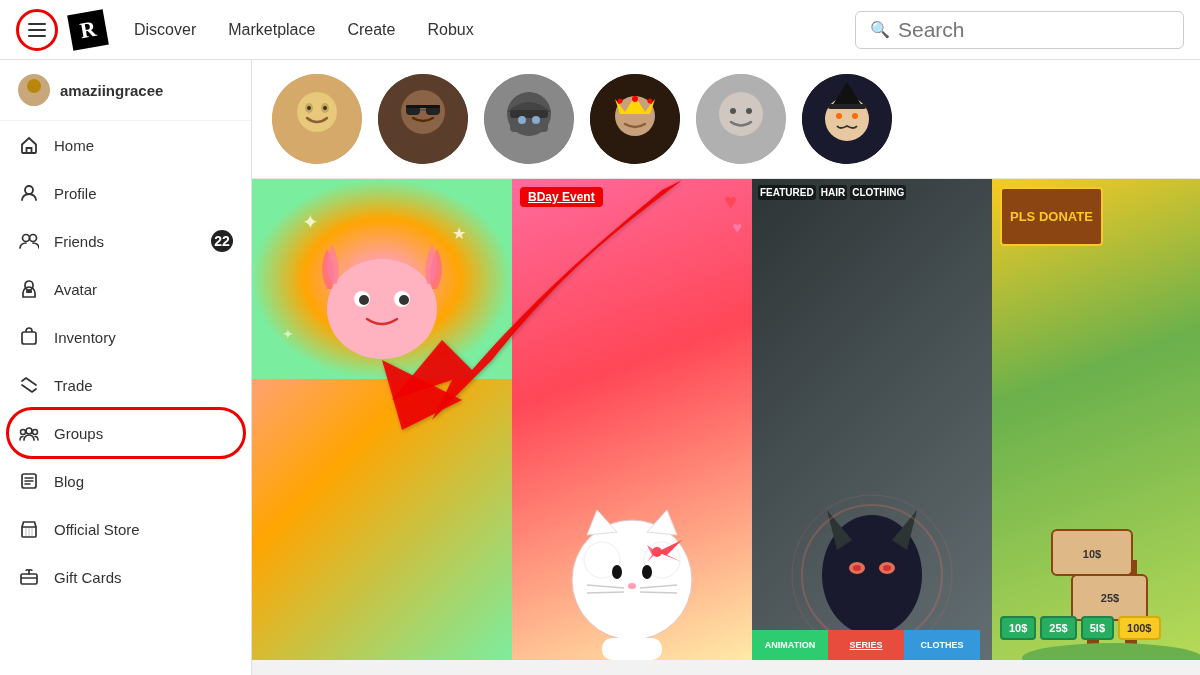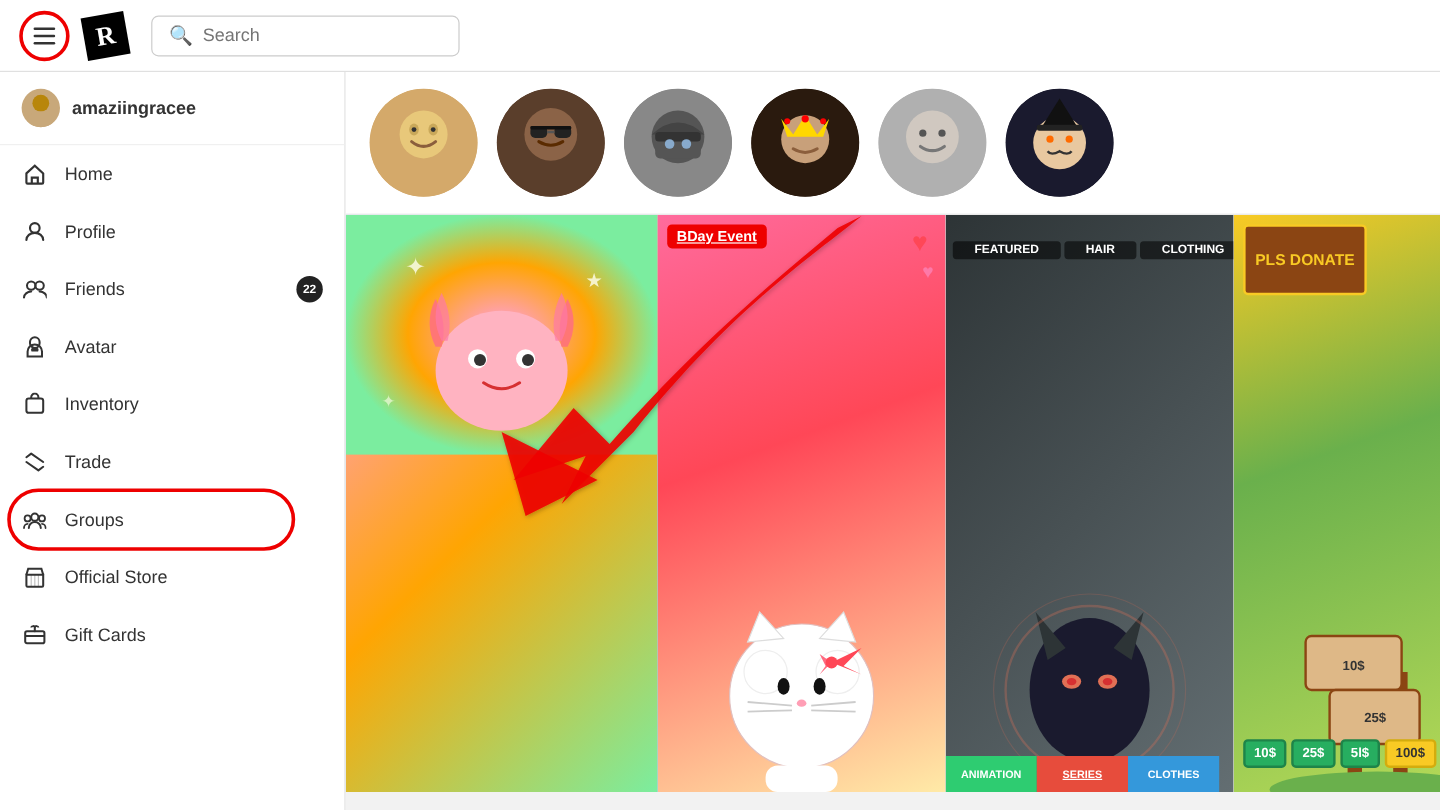--- a/index.html
+++ b/index.html
@@ -30,28 +30,28 @@
     }
     .nav-links { display: flex; align-items: center; gap: 32px; flex: 1; margin-left: 8px; }
     .nav-link { font-size: 16px; font-weight: 500; color: #333; cursor: pointer; text-decoration: none; }
     .search-box {
       display: flex; align-items: center;
       border: 1.5px solid #ccc; border-radius: 6px;
       padding: 6px 14px; gap: 8px; background: #fff;
       min-width: 220px;
     }
     .search-icon { color: #888; font-size: 16px; }
-    .search-input { border: none; outline: none; font-size: 15px; color: #999; background: transparent; width: 100%; }
+    .search-input { border: none; outline: none; font-size: 21px; color: #999; background: transparent; width: 100%; }
 
     
     .layout { display: flex; height: calc(675px - 60px); }
 
     
     .sidebar {
-      width: 288px; background: #fff;
+      width: 252px; background: #fff;
       border-right: 1px solid #e0e0e0;
       padding: 0; overflow-y: auto; flex-shrink: 0;
     }
     .user-row {
       display: flex; align-items: center;
       padding: 14px 18px; gap: 10px;
       border-bottom: 1px solid #f0f0f0;
     }
     .user-avatar-small {
       width: 32px; height: 32px; border-radius: 50%;
@@ -65,21 +65,21 @@
       padding: 13px 18px; gap: 14px;
       cursor: pointer; position: relative;
     }
     .sidebar-item.highlighted { position: relative; }
     .sidebar-icon { width: 22px; height: 22px; display: flex; align-items: center; justify-content: center; flex-shrink: 0; }
     .sidebar-label { font-size: 15px; color: #333; font-weight: 400; }
     .badge {
       background: #222; color: #fff;
       border-radius: 50%; width: 22px; height: 22px;
       display: flex; align-items: center; justify-content: center;
-      font-size: 10px; font-weight: 700; margin-left: auto;
+      font-size: 14px; font-weight: 700; margin-left: auto;
     }
     .groups-circle {
       position: absolute; left: 6px; top: 50%; transform: translateY(-50%);
       width: 240px; height: 52px;
       border: 3px solid #e00; border-radius: 28px;
       pointer-events: none;
     }
 
     
     .main { flex: 1; background: #f2f2f2; overflow: hidden; position: relative; }
@@ -133,21 +133,21 @@
     .bday-label {
       position: absolute; top: 8px; left: 8px;
       background: #e00; color: #fff;
       font-size: 12px; font-weight: 700;
       padding: 3px 8px; border-radius: 4px; text-decoration: underline;
     }
     .featured-tags {
       position: absolute; top: 6px; left: 6px;
       display: flex; gap: 3px;
     }
-    .ftag { background: rgba(0,0,0,0.55); color: #fff; font-size: 10px; font-weight: 700; padding: 2px 18px; border-radius: 3px; margin-top: 16px; }
+    .ftag { background: rgba(0,0,0,0.55); color: #fff; font-size: 10px; font-weight: 700; padding: 2px 2px; border-radius: 3px; }
     .donate-label {
       position: absolute; top: 8px; left: 8px;
       background: #8B4513; color: #f9ca24;
       font-size: 13px; font-weight: 900;
       padding: 20px 8px; border-radius: 4px;
       border: 2px solid #f9ca24;
     }
     .donate-buttons {
       position: absolute; bottom: 20px; left: 8px;
       display: flex; gap: 4px;
@@ -167,20 +167,26 @@
   <div class="hamburger-btn">
     <div class="hamburger-lines">
       <span></span>
         <span></span>
         <span></span>
     </div>
   </div>
   <div class="roblox-logo">
     <span class="roblox-r">R</span>
   </div>
+  <div class="nav-links">
+    <a class="nav-link">Discover</a>
+    <a class="nav-link">Marketplace</a>
+    <a class="nav-link">Create</a>
+    <a class="nav-link">Robux</a>
+  </div>
   <div class="search-box">
     <span class="search-icon">🔍</span>
     <input class="search-input" type="text" placeholder="Search" style="">
   </div>
 </nav>
 
 <div class="layout">
 
   <aside class="sidebar">
     <div class="user-row">
@@ -266,20 +272,29 @@
             <circle cx="4" cy="9" r="2.5" stroke="#333" stroke-width="1.5"></circle>
             <circle cx="16" cy="9" r="2.5" stroke="#333" stroke-width="1.5"></circle>
             <path d="M1 17c0-2 1.343-3.5 3-3.5" stroke="#333" stroke-width="1.5" stroke-linecap="round"></path>
             <path d="M16 13.5c1.657 0 3 1.5 3 3.5" stroke="#333" stroke-width="1.5" stroke-linecap="round"></path>
             <path d="M5 17c0-2.761 2.239-5 5-5s5 2.239 5 5" stroke="#333" stroke-width="1.7" stroke-linecap="round"></path>
           </svg>
       </div>
       <span class="sidebar-label">Groups</span>
     </div>
 
+    <div class="sidebar-item">
+      <div class="sidebar-icon">
+        <svg width="20" height="20" viewBox="0 0 20 20" fill="none">
+            <rect x="3" y="3" width="14" height="14" rx="2" stroke="#333" stroke-width="1.7"></rect>
+            <path d="M6 7h8M6 10h8M6 13h5" stroke="#333" stroke-width="1.5" stroke-linecap="round"></path>
+          </svg>
+      </div>
+      <span class="sidebar-label">Blog</span>
+    </div>
 
     <div class="sidebar-item">
       <div class="sidebar-icon">
         <svg width="20" height="20" viewBox="0 0 20 20" fill="none">
             <path d="M3 8l1.5-5h11L17 8" stroke="#333" stroke-width="1.7"></path>
             <path d="M3 8h14v9a1 1 0 01-1 1H4a1 1 0 01-1-1V8z" stroke="#333" stroke-width="1.7" fill="none"></path>
             <path d="M10 8v10M7 8v10M13 8v10" stroke="#333" stroke-width="1" opacity="0.3"></path>
           </svg>
       </div>
       <span class="sidebar-label">Official Store</span>

